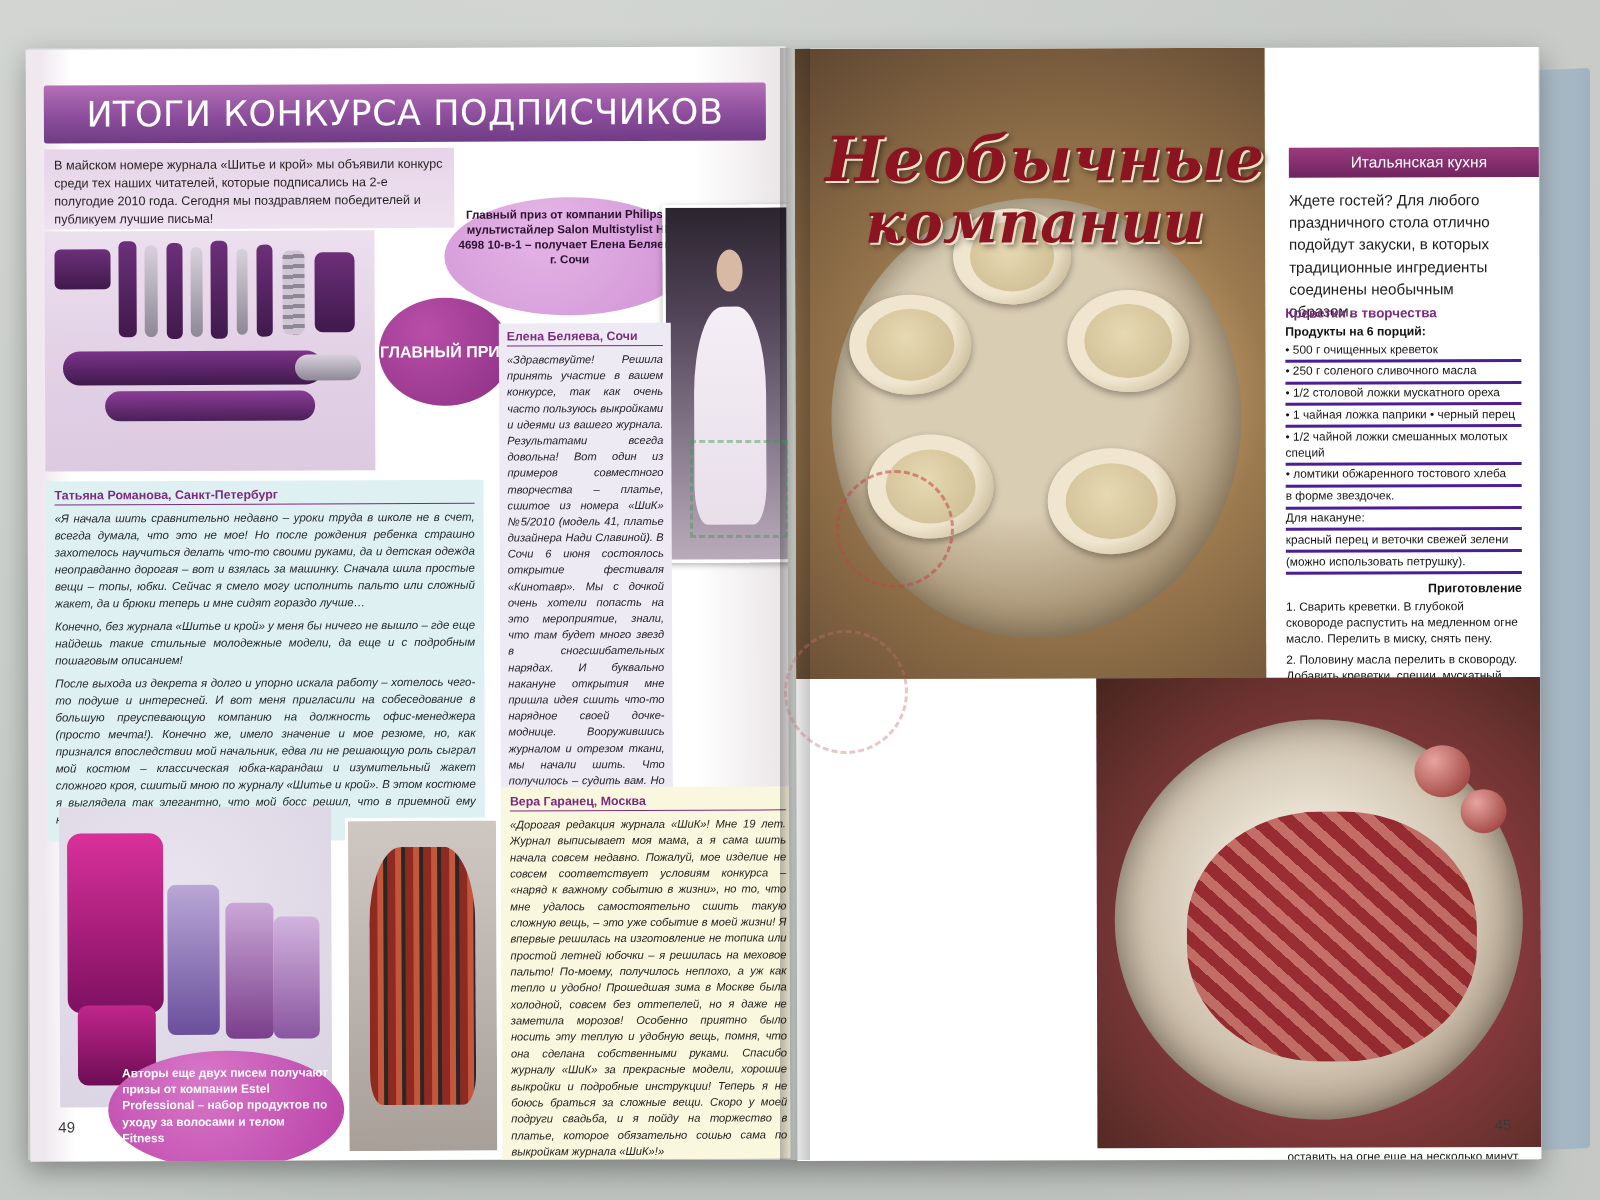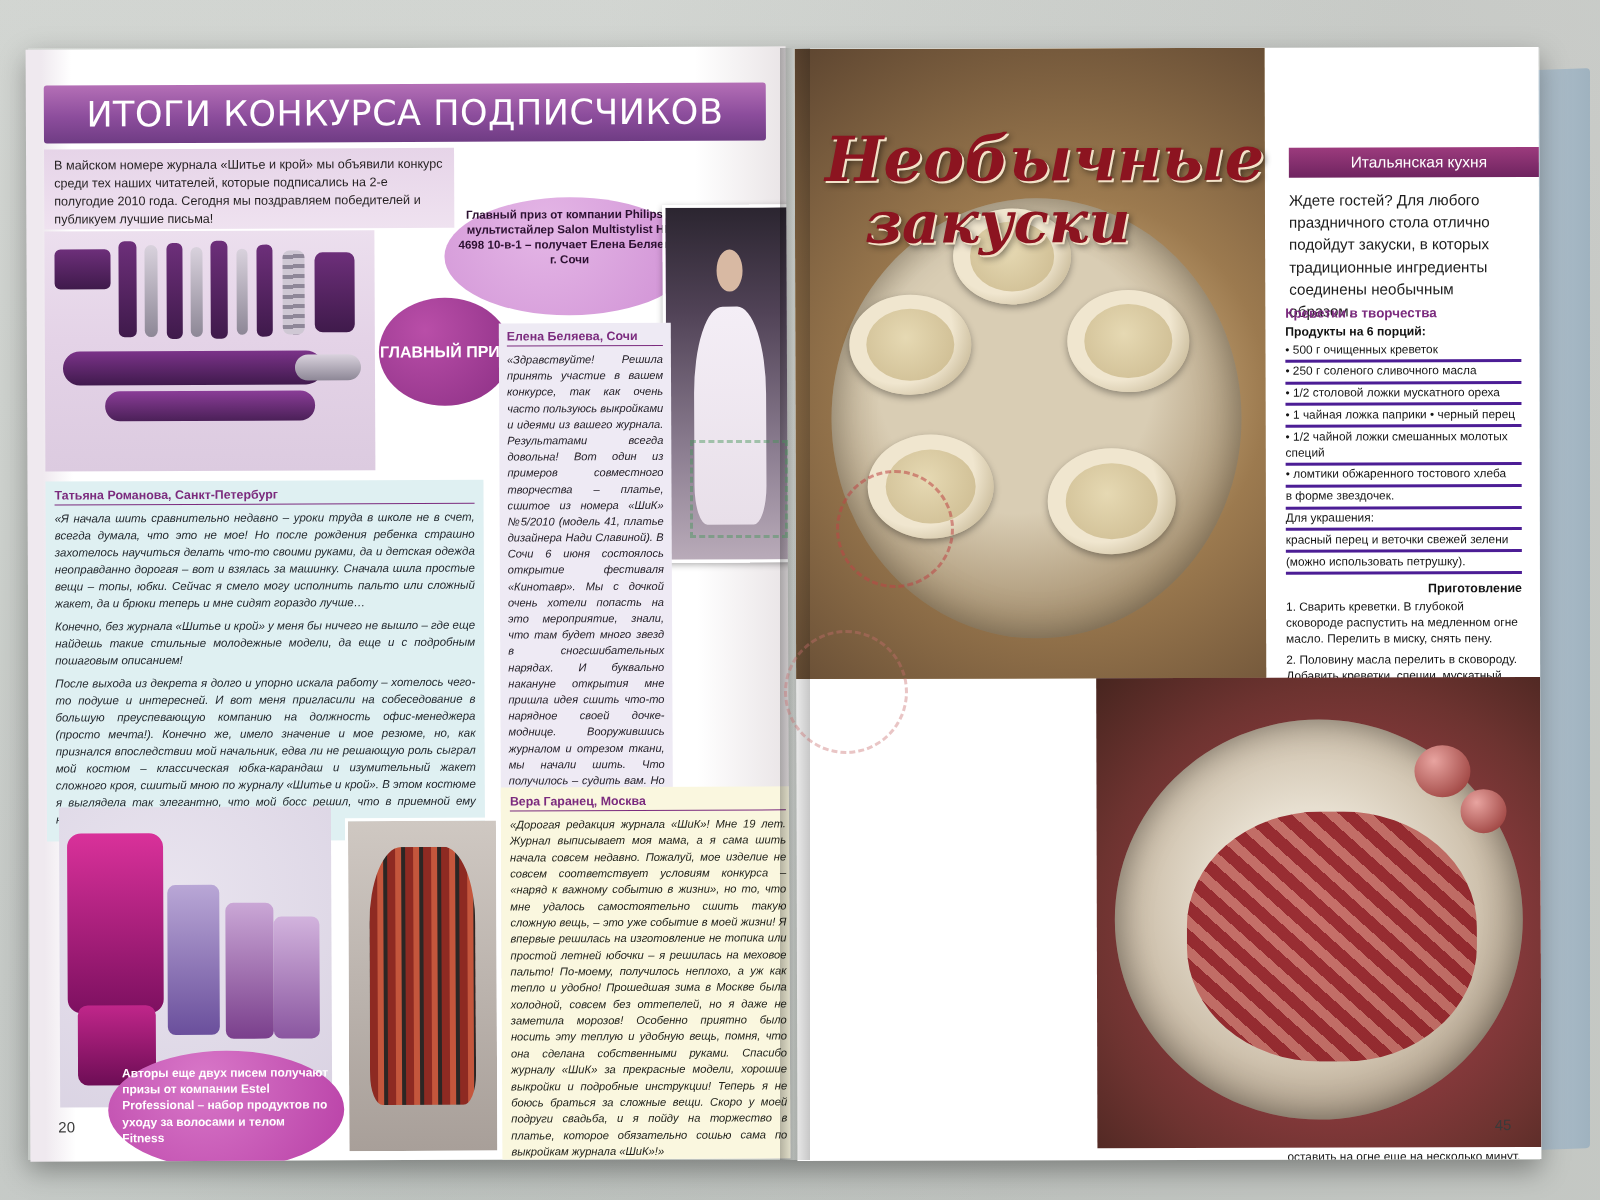--- a/index.html
+++ b/index.html
@@ -247,59 +247,59 @@
         </div>
 
         <div class="estel-oval">
           <div class="t">Авторы еще двух писем получают призы от компании Estel Professional – набор продуктов по уходу за волосами и телом Fitness</div>
         </div>
 
         <div class="coat-photo">
           <div class="coat-body"></div>
         </div>
 
-        <div class="folio l">20</div>
+        <div class="folio l">49</div>
       </div>
     </div>
 
     <div class="page right">
 
       <div class="food-top">
         <div class="plate">
           <div class="ramekin" style="left:122px;top:10px;width:118px;height:96px;"></div>
           <div class="ramekin" style="left:18px;top:96px;width:122px;height:100px;"></div>
           <div class="ramekin" style="left:236px;top:92px;width:122px;height:102px;"></div>
           <div class="ramekin" style="left:36px;top:236px;width:126px;height:104px;"></div>
           <div class="ramekin" style="left:216px;top:250px;width:128px;height:106px;"></div>
         </div>
       </div>
 
       <div class="title-art">
         <div class="l1">Необычные</div>
-        <div class="l2">закуски</div>
+        <div class="l2">компании</div>
       </div>
 
       <div class="kitchen-tag">
         <span>Итальянская кухня</span>
       </div>
 
       <div class="lead">Ждете гостей? Для любого праздничного стола отлично подойдут закуски, в которых традиционные ингредиенты соединены необычным образом.</div>
 
       <div class="recipe r1">
         <h3>Креветки в творчества</h3>
         <p class="sub">Продукты на 6 порций:</p>
         <ul>
           <li>• 500 г очищенных креветок</li>
           <li>• 250 г соленого сливочного масла</li>
           <li>• 1/2 столовой ложки мускатного ореха</li>
           <li>• 1 чайная ложка паприки  • черный перец</li>
           <li>• 1/2 чайной ложки смешанных молотых специй</li>
           <li>• ломтики обжаренного тостового хлеба</li>
           <li>в форме звездочек.</li>
-          <li>Для украшения:</li>
+          <li>Для накануне:</li>
           <li>красный перец и веточки свежей зелени</li>
           <li>(можно использовать петрушку).</li>
         </ul>
         <h4>Приготовление</h4>
         <p class="step">1. Сварить креветки. В глубокой сковороде распустить на медленном огне масло. Перелить в миску, снять пену.</p>
         <p class="step">2. Половину масла перелить в сковороду. Добавить креветки, специи, мускатный орех, перец, паприку и щепотку соли. Разлить в 6 горшочков. Сверху залить оставшимся маслом. Поставить на 12 часов в холодильник.</p>
         <p class="step">3. Перед подачей на стол украсить перцем и петрушкой. Добавить хлеб в форме звездочек.</p>
       </div>
 
       <div class="recipe r2">

